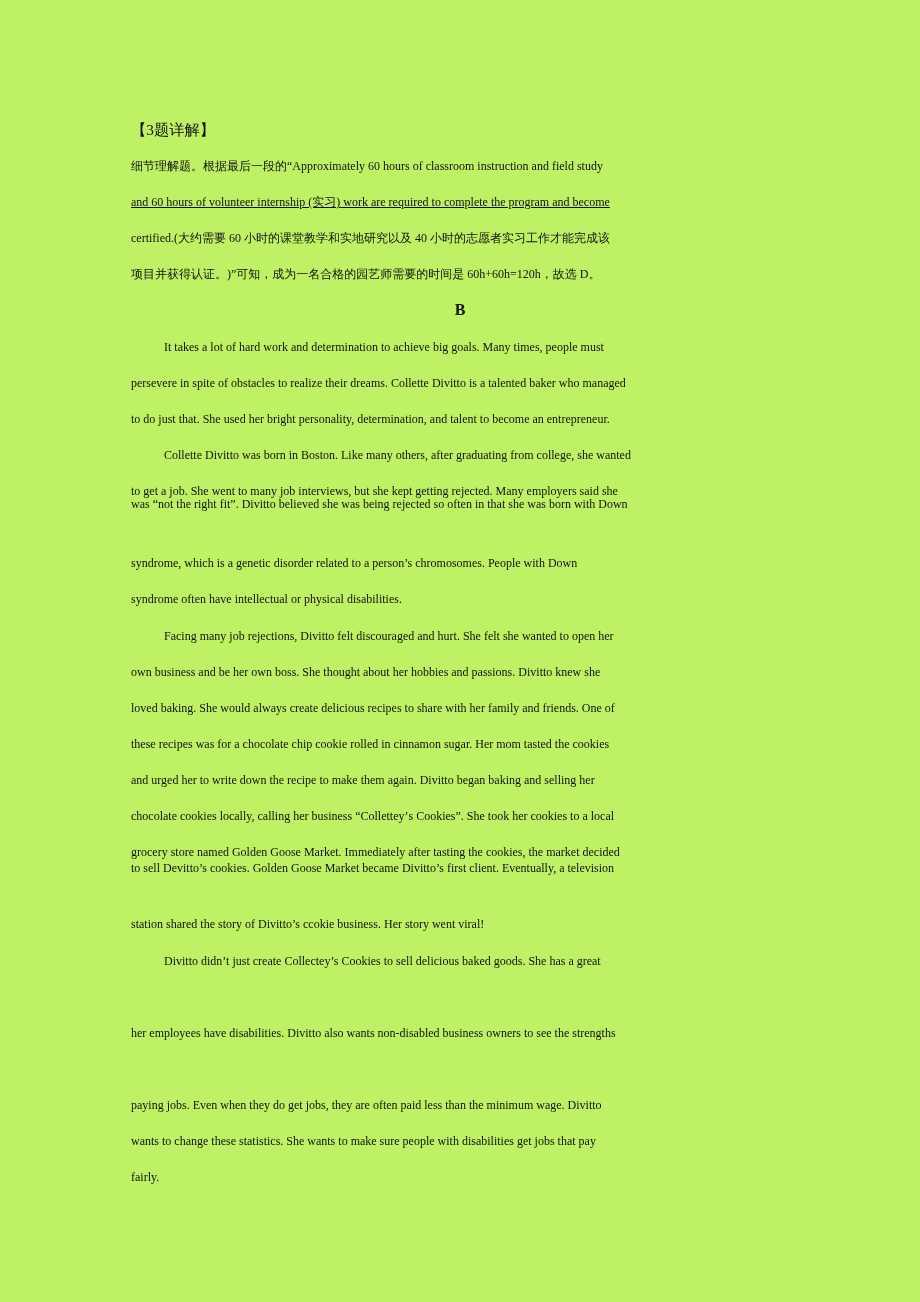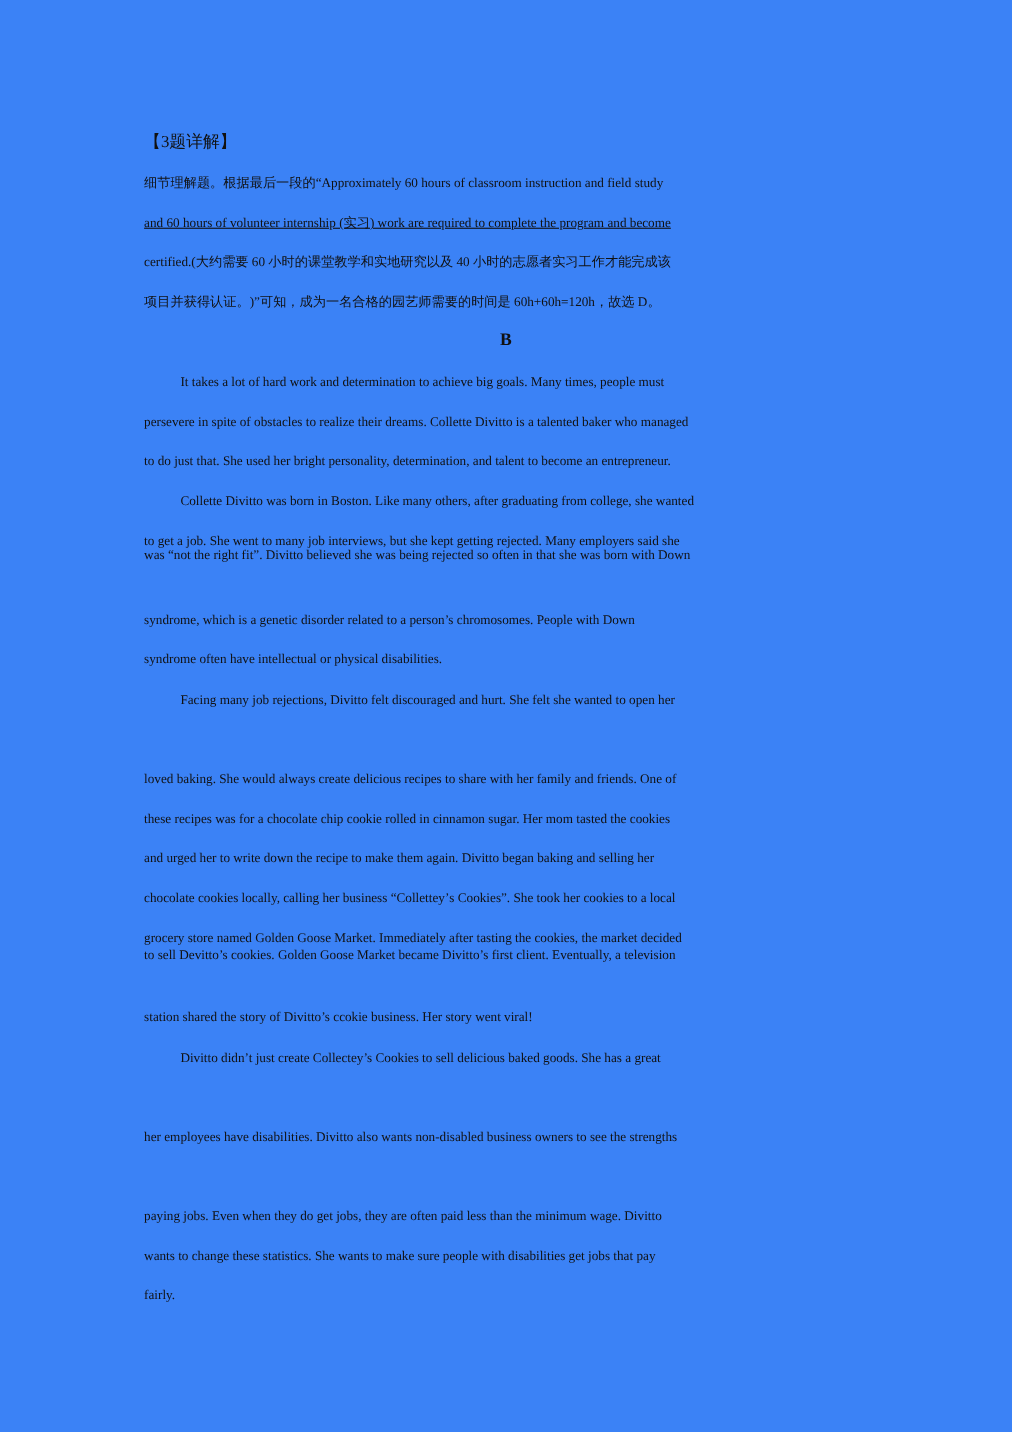--- a/index.html
+++ b/index.html
@@ -1,17 +1,17 @@
 <!DOCTYPE html>
 <html><head>
   <meta charset="utf-8">
   <style>
     html, body { margin: 0; padding: 0; background: #ffffff; }
     body { width: 920px; height: 1302px; position: relative; overflow: hidden; }
-    .page { position: absolute; left: 0; top: 0; width: 920px; height: 1302px; background: #3b82f6; }
+    .page { position: absolute; left: 0; top: 0; width: 920px; height: 1302px; background: #bef264; }
     .line {
       position: absolute;
       left: 131px;
       white-space: nowrap;
       font-family: "Liberation Serif", "DejaVu Serif", serif;
       font-size: 12px;
       color: #111;
       line-height: 20px;
     }
     .line.indent { left: 164px; }
@@ -52,20 +52,21 @@
   <div class="line" style="top:373px;">persevere in spite of obstacles to realize their dreams. Collette Divitto is a talented baker who managed</div>
   <div class="line" style="top:409px;">to do just that. She used her bright personality, determination, and talent to become an entrepreneur.</div>
 
   <div class="line indent" style="top:445px;">Collette Divitto was born in Boston. Like many others, after graduating from college, she wanted</div>
   <div class="line" style="top:481px;">to get a job. She went to many job interviews, but she kept getting rejected. Many employers said she</div>
   <div class="line" style="top:494px;">was “not the right fit”. Divitto believed she was being rejected so often in that she was born with Down</div>
   <div class="line" style="top:553px;">syndrome, which is a genetic disorder related to a person’s chromosomes. People with Down</div>
   <div class="line" style="top:589px;">syndrome often have intellectual or physical disabilities.</div>
 
   <div class="line indent" style="top:626px;">Facing many job rejections, Divitto felt discouraged and hurt. She felt she wanted to open her</div>
+  <div class="line" style="top:662px;">own business and be her own boss. She thought about her hobbies and passions. Divitto knew she</div>
   <div class="line" style="top:698px;">loved baking. She would always create delicious recipes to share with her family and friends. One of</div>
   <div class="line" style="top:734px;">these recipes was for a chocolate chip cookie rolled in cinnamon sugar. Her mom tasted the cookies</div>
   <div class="line" style="top:770px;">and urged her to write down the recipe to make them again. Divitto began baking and selling her</div>
   <div class="line" style="top:842px;">grocery store named Golden Goose Market. Immediately after tasting the cookies, the market decided</div>
   <div class="line" style="top:806px;">chocolate cookies locally, calling her business “Colletteу’s Cookies”. She took her cookies to a local</div>
   <div class="line" style="top:858px;">to sell Devitto’s cookies. Golden Goose Market became Divitto’s first client. Eventually, a television</div>
   <div class="line" style="top:914px;">station shared the story of Divitto’s ccokie business. Her story went viral!</div>
 
   <div class="line indent" style="top:951px;">Divitto didn’t just create Collectey’s Cookies to sell delicious baked goods. She has a great</div>
   <div class="line" style="top:1023px;">her employees have disabilities. Divitto also wants non-disabled business owners to see the strengths</div>

